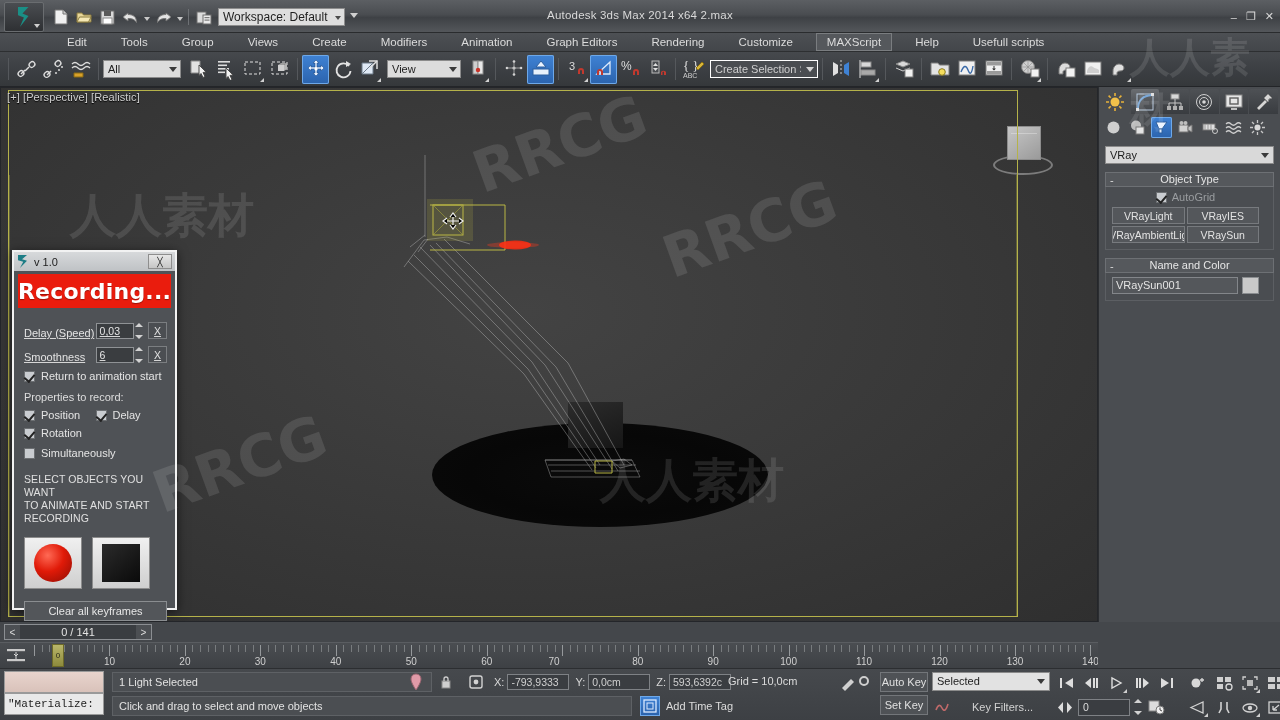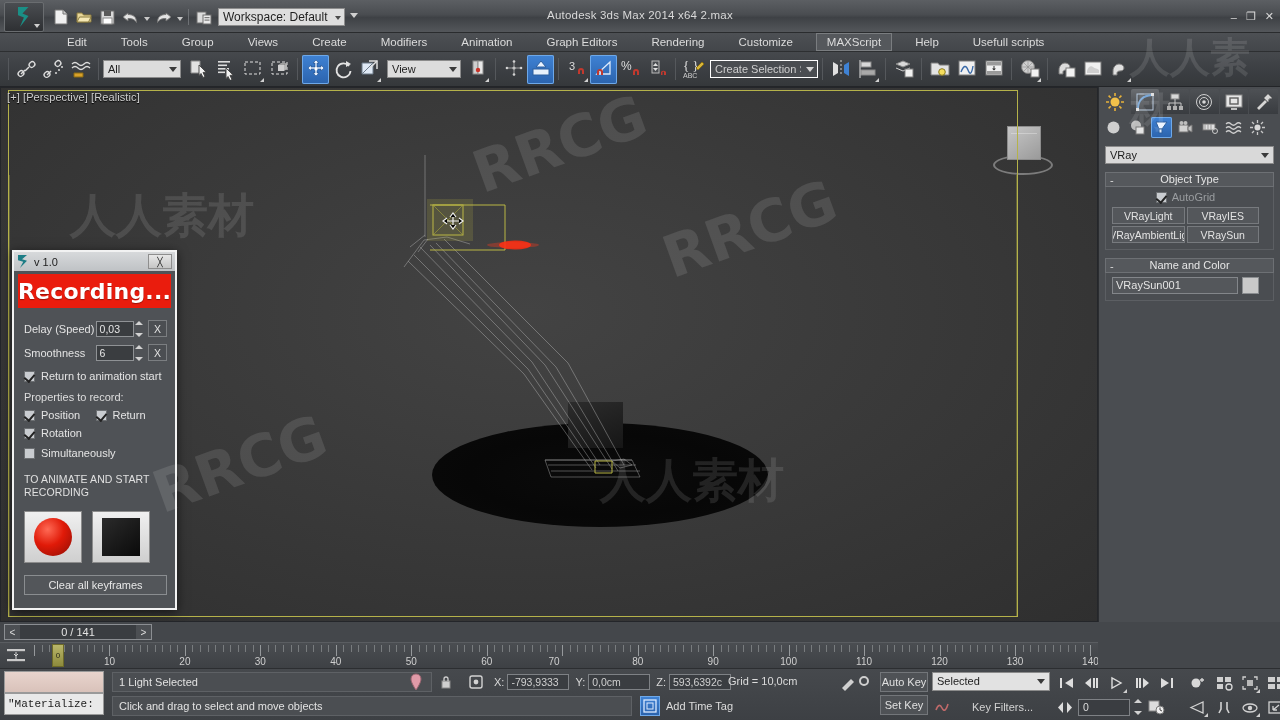--- a/index.html
+++ b/index.html
@@ -128,21 +128,21 @@
   .dlg-title .tlogo::before{content:"";position:absolute;left:1px;top:0;width:9px;height:13px;background:#1d7d86;
     clip-path: polygon(0% 0%, 100% 0%, 45% 32%, 100% 45%, 22% 100%, 58% 52%, 0% 40%);}
   .dlg-title .ttxt { font-size:11px; color:#1c1c1c; flex:1; }
   .dlg-close { width:24px; height:15px; background:linear-gradient(180deg,#e7e7e7,#c6c6c6);
     border:1px solid #8e8e8e; font-size:9px; color:#222; display:flex;align-items:center;justify-content:center; }
   .rec-banner { margin:3px 4px 0 4px; height:34px; background:#ea1c0d;
     display:flex;align-items:center;justify-content:center;
     color:#fff; font-size:22px; font-weight:bold; letter-spacing:.2px;
     text-shadow:0 1px 1px rgba(0,0,0,.35); font-family:"DejaVu Sans", sans-serif; }
   .dlg-body { padding:10px 8px 6px 10px; }
-  .row { display:flex; align-items:center; height:21px; margin-bottom:3px; }
+  .row { display:flex; align-items:flex-end; height:21px; margin-bottom:3px;text-decoration:underline; }
   .row .lbl { font-size:11px; color:#e3e3e3; width:76px; }
   .spin { width:40px; height:16px; background:#3a3d40; border:1px solid #8f9295;
      color:#e6e6e6; font-size:10.5px; line-height:15px; padding-left:3px; }
   .spinarrows { width:9px;height:16px;margin-left:1px; display:flex;flex-direction:column;justify-content:space-between; }
   .spinarrows i { width:0;height:0;border-left:4px solid transparent;border-right:4px solid transparent; }
   .spinarrows i.up { border-bottom:4px solid #d2d2d2; }
   .spinarrows i.dn { border-top:4px solid #d2d2d2; }
   .xbtn { width:20px;height:17px; margin-left:5px; background:#4b4e52; border:1px solid #7b7e81;
      font-size:10.5px; color:#e2e2e2; display:flex;align-items:center;justify-content:center; }
   .cbrow { display:flex; align-items:center; margin:3px 0; }
@@ -687,34 +687,35 @@
       <div class="two">
         <div>
           <div class="cbrow">
             <span class="cb on"></span>
             <span class="cbl">Position</span>
           </div>
         </div>
         <div>
           <div class="cbrow">
             <span class="cb on"></span>
-            <span class="cbl">Return</span>
+            <span class="cbl">Delay</span>
           </div>
         </div>
       </div>
       <div class="cbrow">
         <span class="cb on"></span>
         <span class="cbl">Rotation</span>
       </div>
       <div class="cbrow" style="margin-top:8px">
         <span class="cb"></span>
         <span class="cbl">Simultaneously</span>
       </div>
 
       <div class="hint">
+        <div>SELECT OBJECTS YOU WANT</div>
         <div>TO ANIMATE AND START</div>
         <div>RECORDING</div>
       </div>
 
       <div class="recbtns">
         <div class="recbtn">
           <span class="redball"></span>
         </div>
         <div class="recbtn">
           <span class="blacksq"></span>

